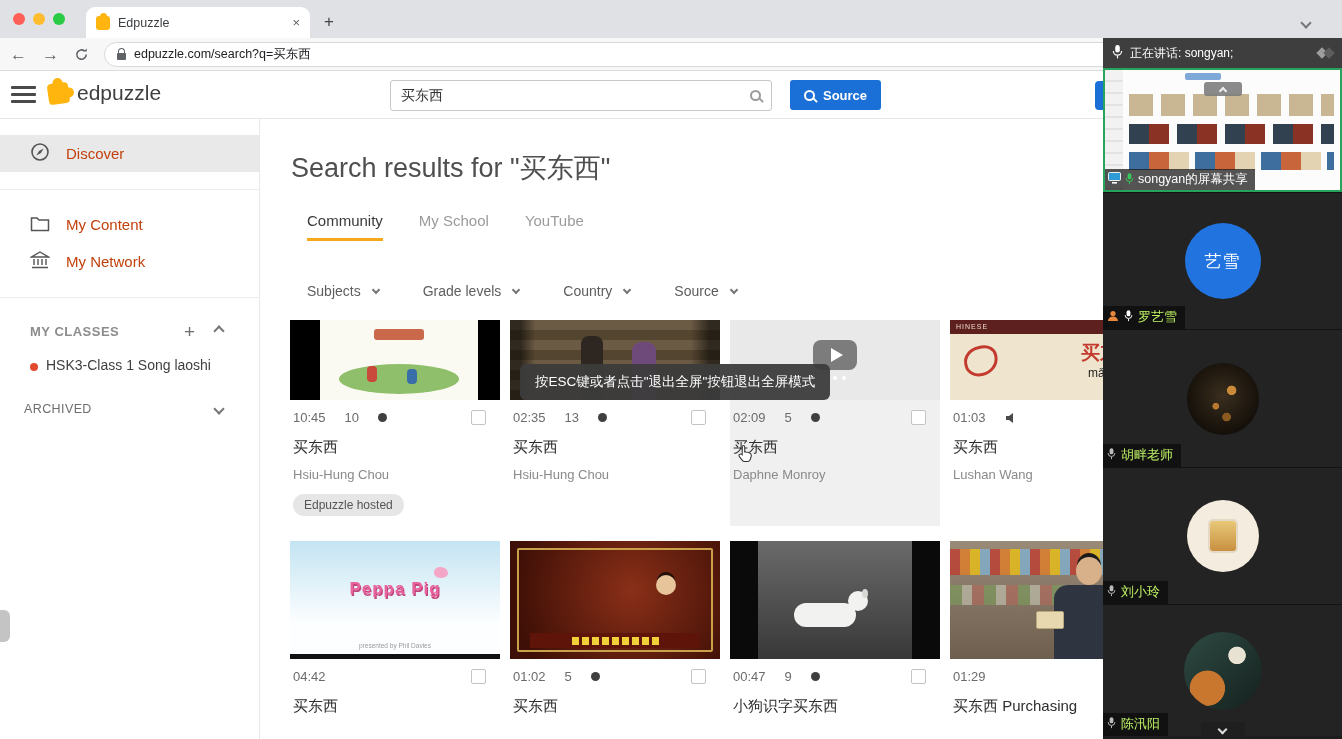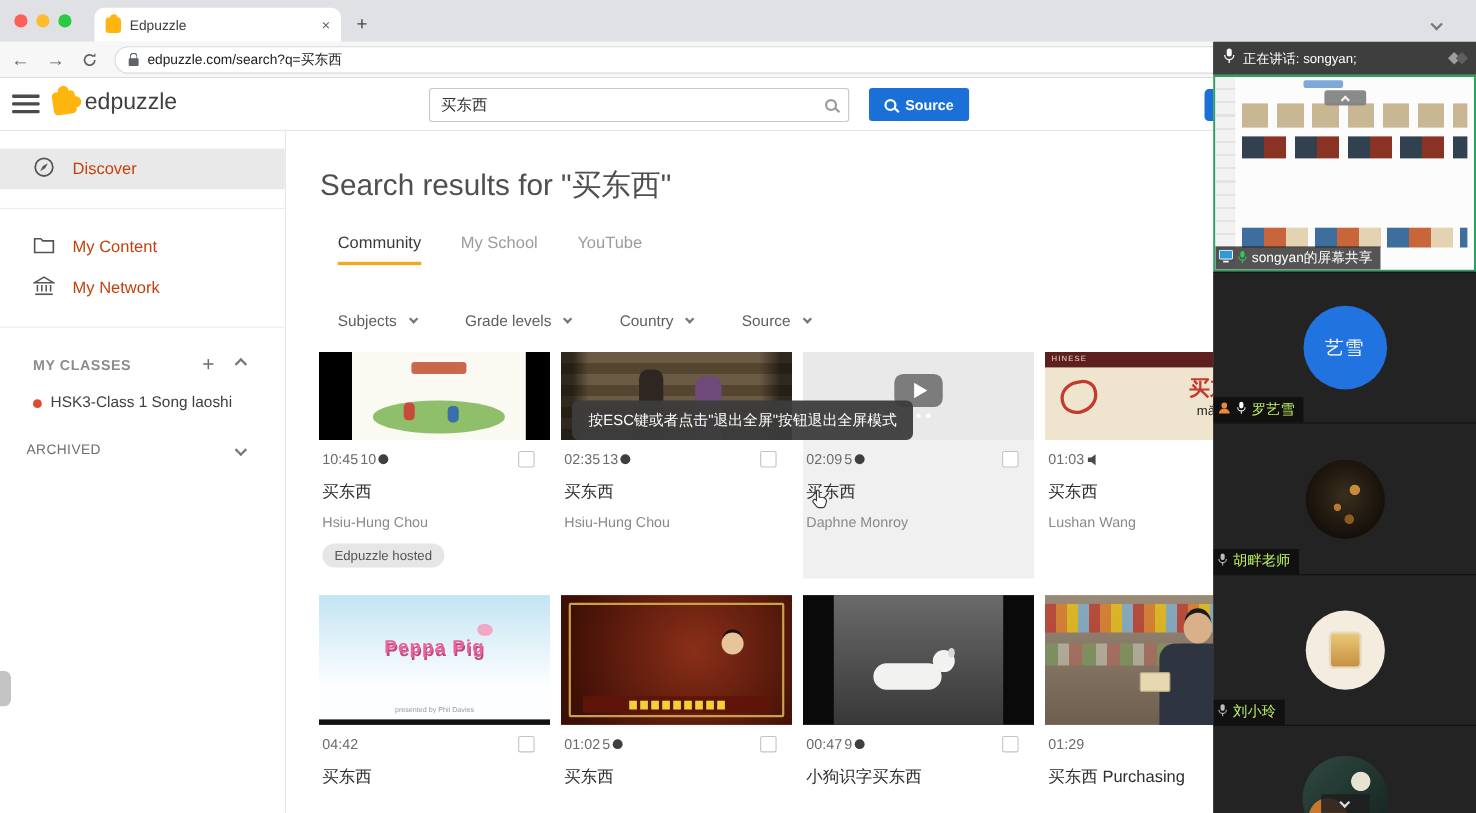--- a/index.html
+++ b/index.html
@@ -72,21 +72,21 @@
 .filters{display:flex;gap:44px;margin:42px 0 0 47px}
 .filter{font-size:14px;color:#5E5E5E;display:flex;align-items:center;gap:12px;cursor:pointer}
 .filter .chev{width:6px;height:6px;margin-top:-3px}
 .grid-row{display:flex;gap:10px;margin:21px 0 0 30px}
 .grid-row.r2{margin-top:15px}
 .card{width:210px;flex:none}
 .card.hover{background:#F0F0F0}
 .thumb{width:210px;position:relative;overflow:hidden;cursor:pointer}
 .r1 .thumb{height:80px}
 .r2 .thumb{height:118px}
-.meta{display:flex;align-items:center;gap:2px;margin-top:10px;padding:0 14px 0 3px;font-size:13px;color:#6B6B6B}
+.meta{display:flex;align-items:center;gap:19px;margin-top:10px;padding:0 14px 0 3px;font-size:13px;color:#6B6B6B}
 .count-dot{width:9px;height:9px;border-radius:50%;background:#3F3F3F;flex:none}
 .checkbox{margin-left:auto;width:15px;height:15px;border:1.5px solid #C4C4C4;border-radius:2px;background:#fff;cursor:pointer;flex:none}
 .v-title{margin-top:13px;font-size:15px;color:#2E2E2E;padding:0 3px;cursor:pointer}
 .v-author{margin-top:10px;font-size:13px;color:#8A8A8A;padding:0 3px}
 .badge{display:inline-block;margin:12px 0 10px 3px;background:#E6E6E6;color:#555;font-size:12px;padding:4px 11px;border-radius:12px}
 
 
 .t-r1c1{background:#000}
 .t-r1c1 .inner{position:absolute;left:30px;right:22px;top:0;bottom:0;background:#FBFAF2}
 .t-r1c1 .ground{position:absolute;left:12%;right:12%;bottom:6px;height:30px;background:#8FBF6A;border-radius:50%}
@@ -137,21 +137,21 @@
 .cursor{position:absolute;left:738px;top:444px;z-index:45}
 .side-handle{position:absolute;left:0;top:610px;width:10px;height:32px;background:#C4C4C4;border-radius:0 6px 6px 0;z-index:6}
 
 
 .conf{position:absolute;left:1103px;top:38px;width:239px;height:701px;background:#1D1D1D;z-index:50;overflow:hidden}
 .conf-top{height:30px;background:#3E3E3E;display:flex;align-items:center;padding:0 9px;gap:7px}
 .conf-top .txt{color:#fff;font-size:12px}
 .sig{display:flex;gap:3px;margin-left:auto;align-items:center}
 .sig i{width:8px;height:8px;transform:rotate(45deg)}
 .sig .s1{background:#9E9E9E}.sig .s2{background:#5E5E5E;margin-left:-4px}
-.share{position:relative;height:179px;border:2px solid var(--share-border-green,#28A35C);background:#fff}
+.share{position:relative;height:124px;border:2px solid var(--share-border-green,#28A35C);background:#fff}
 .share-mini{position:absolute;inset:0;background:#FCFCFC;overflow:hidden}
 .m-side{position:absolute;left:0;top:0;bottom:0;width:18px;background:repeating-linear-gradient(180deg,#F2F2F2 0 10px,#E3E3E3 10px 12px)}
 .m-pill{position:absolute;top:3px;left:80px;width:36px;height:7px;background:#7EA8D8;border-radius:2px}
 .m-strip1{position:absolute;top:24px;left:24px;right:6px;height:22px;background:repeating-linear-gradient(90deg,#C9B793 0 24px,#FBFBFB 24px 32px)}
 .m-strip2{position:absolute;top:54px;left:24px;right:6px;height:20px;background:repeating-linear-gradient(90deg,#32414F 0 20px,#8A3223 20px 40px,#FBFBFB 40px 48px)}
 .m-strip3{position:absolute;bottom:20px;left:24px;right:6px;height:18px;background:repeating-linear-gradient(90deg,#3E6E9E 0 20px,#C9653A 20px 40px,#E3D3B3 40px 60px,#FBFBFB 60px 66px)}
 .collapse-pill{position:absolute;top:12px;left:50%;transform:translateX(-50%);width:38px;height:14px;background:rgba(125,125,125,.9);border-radius:3px;display:flex;align-items:center;justify-content:center;cursor:pointer}
 .collapse-pill .chev{width:6px;height:6px;border-color:#EEE;margin-top:3px}
 .share-label{position:absolute;bottom:0;left:0;display:flex;align-items:center;gap:4px;background:rgba(20,20,20,.72);color:#fff;font-size:12.5px;padding:2px 7px 2px 3px}
 .tile{position:relative;background:#232323;border-top:1px solid #121212;display:flex;align-items:center;justify-content:center}

